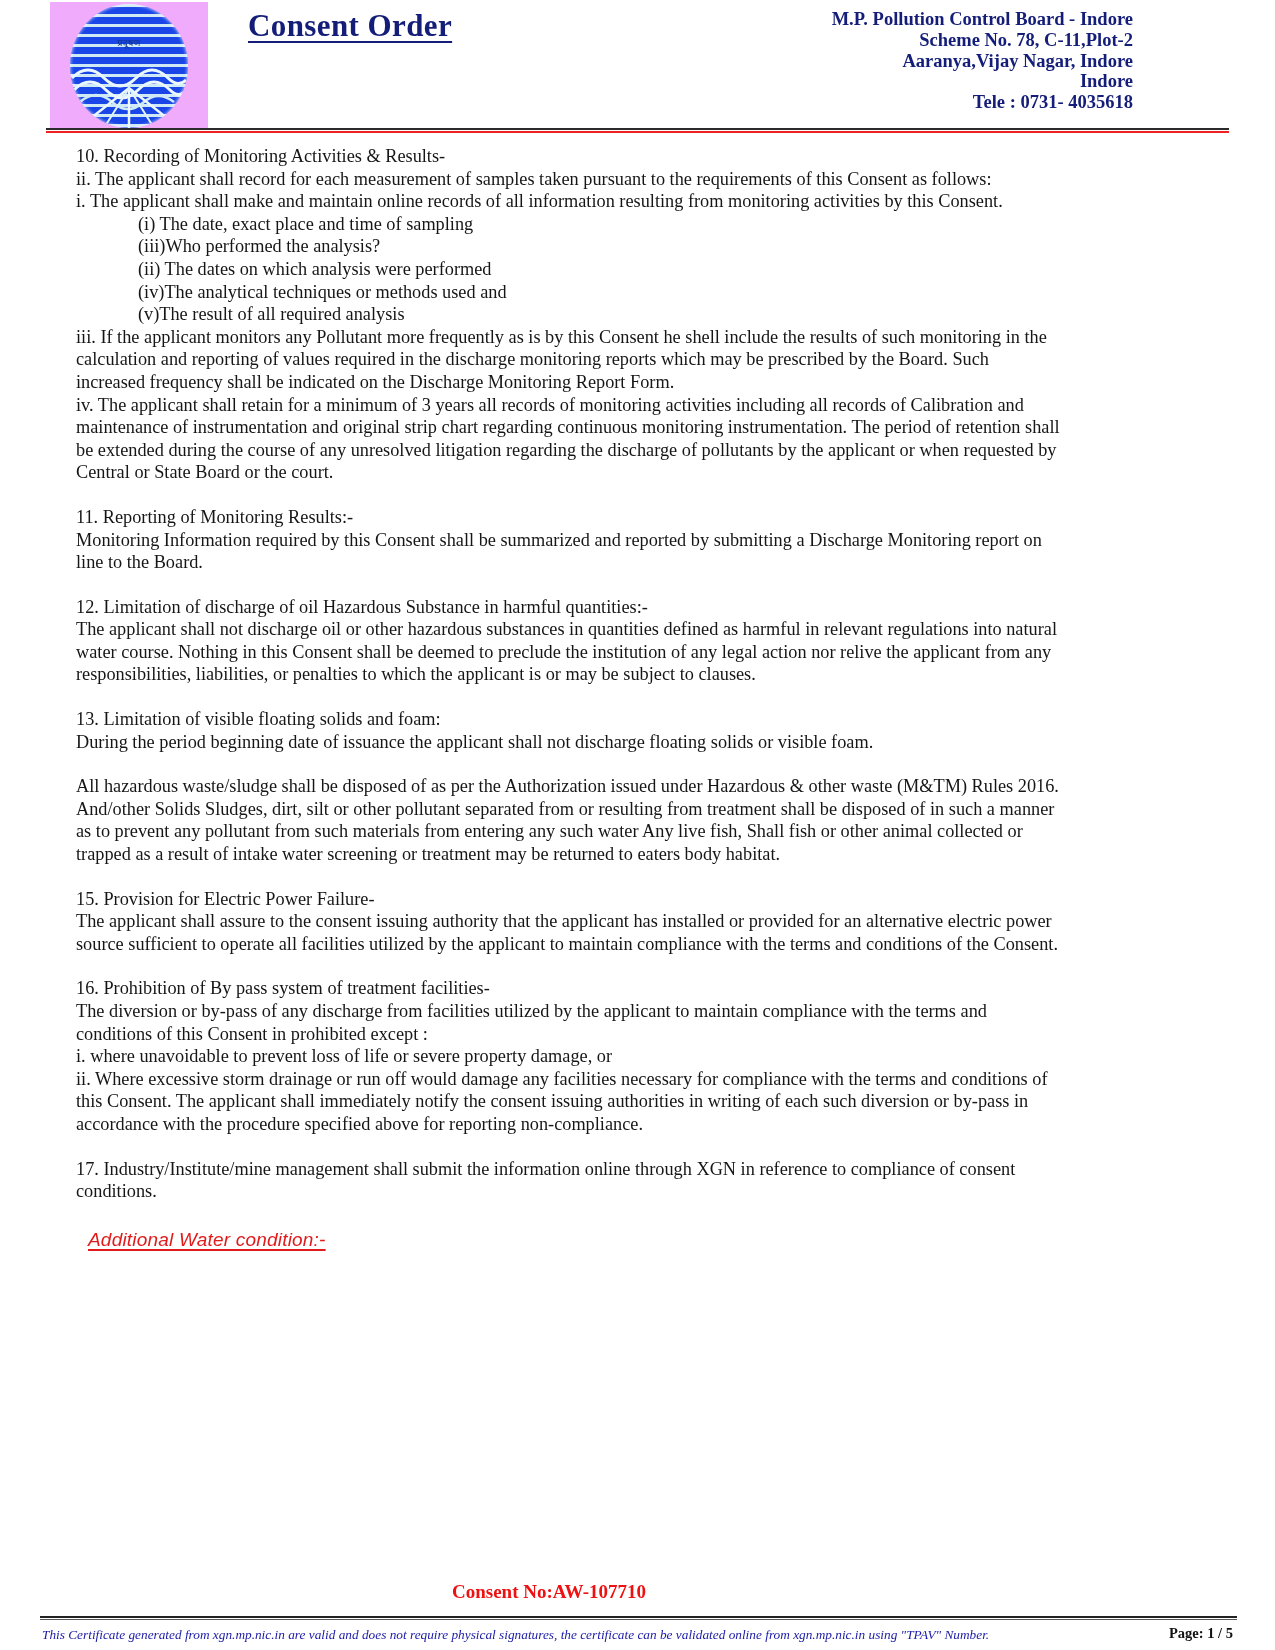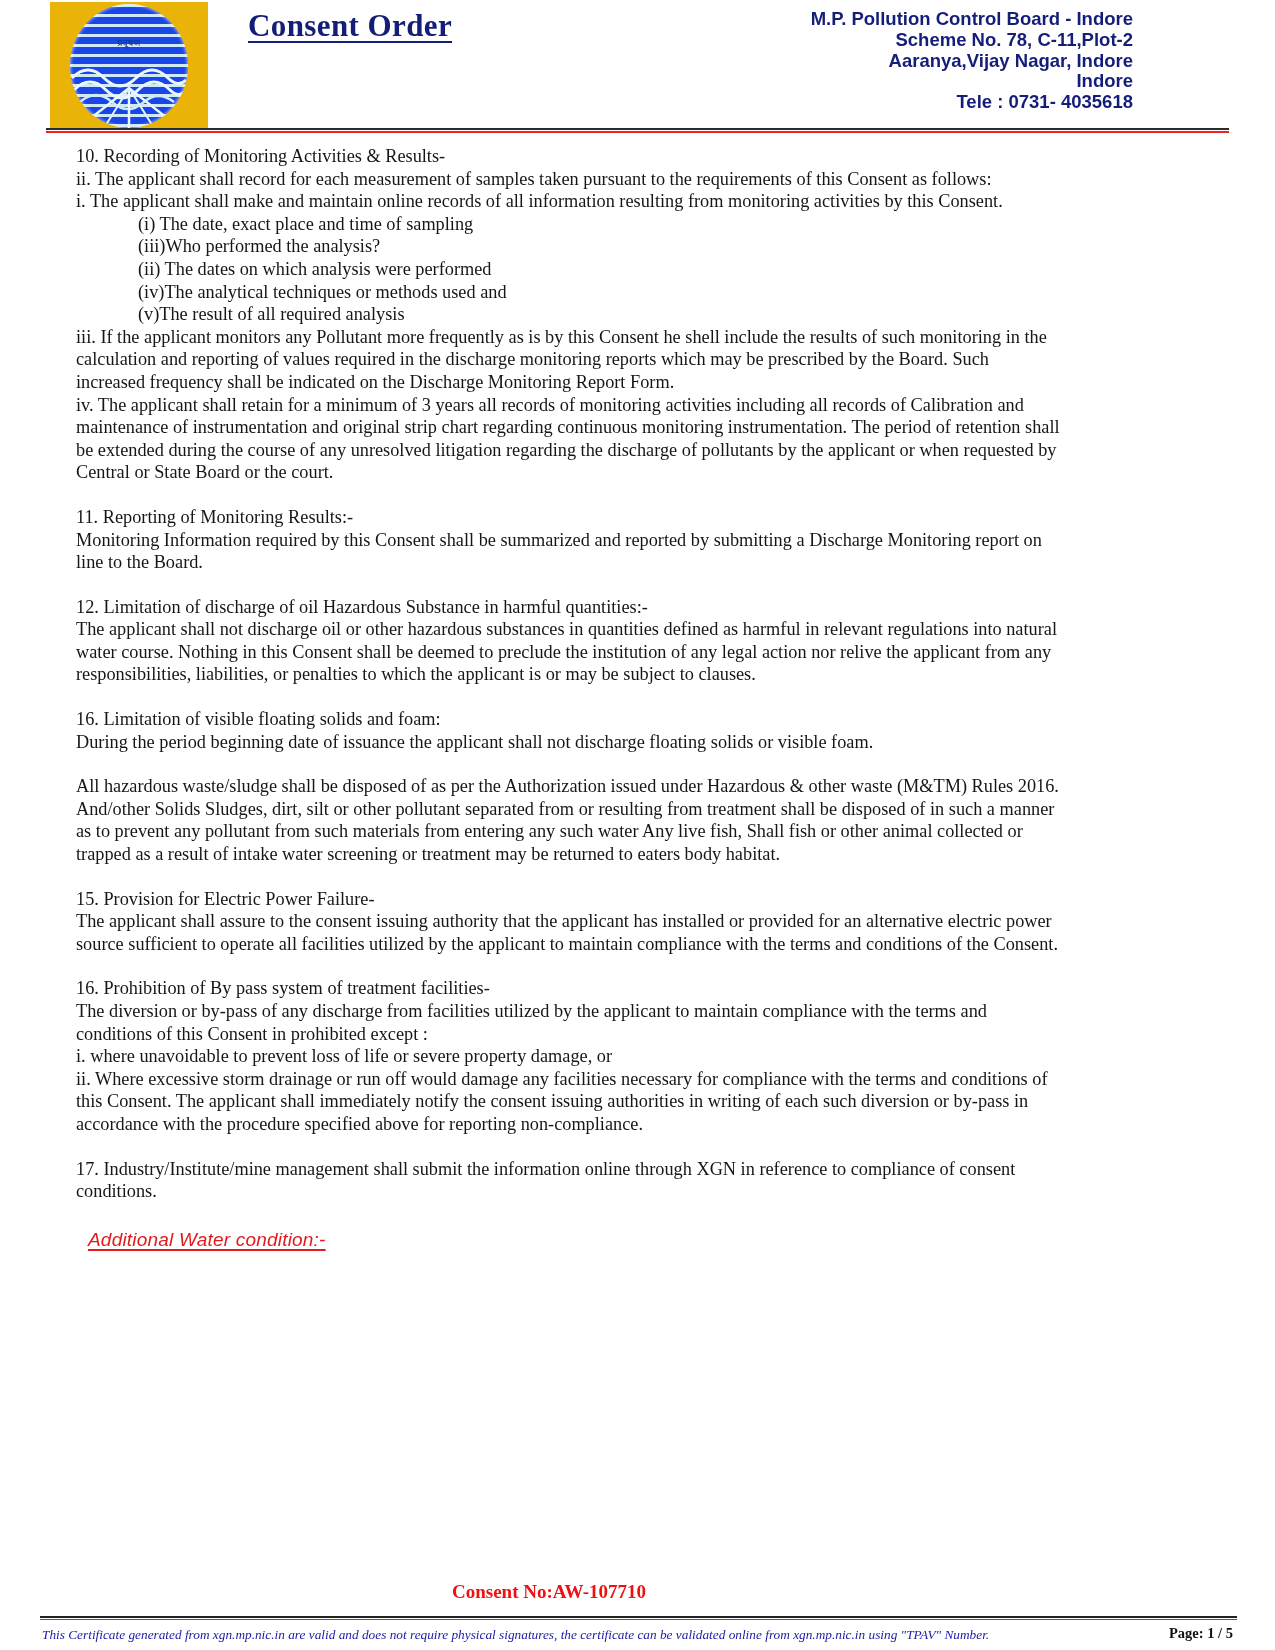--- a/index.html
+++ b/index.html
@@ -21,21 +21,21 @@
     position: relative;
     height: 132px;
     width: 1275px;
   }
   .logo-box {
     position: absolute;
     left: 50px;
     top: 2px;
     width: 158px;
     height: 128px;
-    background: #eab308;
+    background: #f0abfc;
     overflow: hidden;
   }
   .logo-globe {
     position: absolute;
     left: 50%;
     top: 50%;
     transform: translate(-50%, -50%);
     width: 118px;
     height: 124px;
     border-radius: 50% / 50%;
@@ -82,21 +82,21 @@
     text-decoration-thickness: 2px;
     text-underline-offset: 5px;
     letter-spacing: 0.4px;
   }
 
   .address-block {
     position: absolute;
     right: 142px;
     top: 9px;
     text-align: right;
-    font-family: Liberation Sans, sans-serif;
+    font-family: Liberation Serif, serif;
     font-size: 18.5px;
     font-weight: bold;
     color: #141e78;
     line-height: 20.8px;
     white-space: nowrap;
   }
 
   .header-rule-dark {
     position: absolute;
     left: 46px;
@@ -251,21 +251,21 @@
   <div class="gap"></div>
 
   <div>
     <p class="para">12. Limitation of discharge of oil Hazardous Substance in harmful quantities:-</p>
     <p class="para">The applicant shall not discharge oil or other hazardous substances in quantities defined as harmful in relevant regulations into natural water course. Nothing in this Consent shall be deemed to preclude the institution of any legal action nor relive the applicant from any responsibilities, liabilities, or penalties to which the applicant is or may be subject to clauses.</p>
   </div>
 
   <div class="gap"></div>
 
   <div>
-    <p class="para">16. Limitation of visible floating solids and foam:</p>
+    <p class="para">13. Limitation of visible floating solids and foam:</p>
     <p class="para">During the period beginning date of issuance the applicant shall not discharge floating solids or visible foam.</p>
   </div>
 
   <div class="gap"></div>
 
   <div>
     <p class="para">All hazardous waste/sludge shall be disposed of as per the Authorization issued under Hazardous &amp; other waste (M&amp;TM) Rules 2016. And/other Solids Sludges, dirt, silt or other pollutant separated from or resulting from treatment shall be disposed of in such a manner as to prevent any pollutant from such materials from entering any such water Any live fish, Shall fish or other animal collected or trapped as a result of intake water screening or treatment may be returned to eaters body habitat.</p>
   </div>
 
   <div class="gap"></div>

